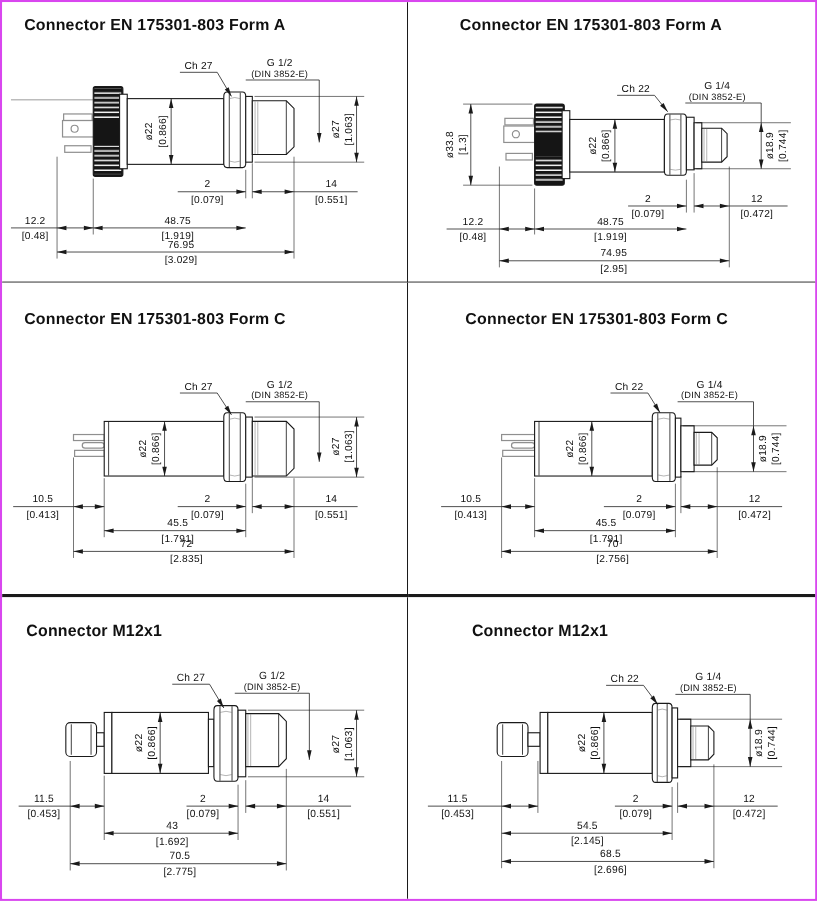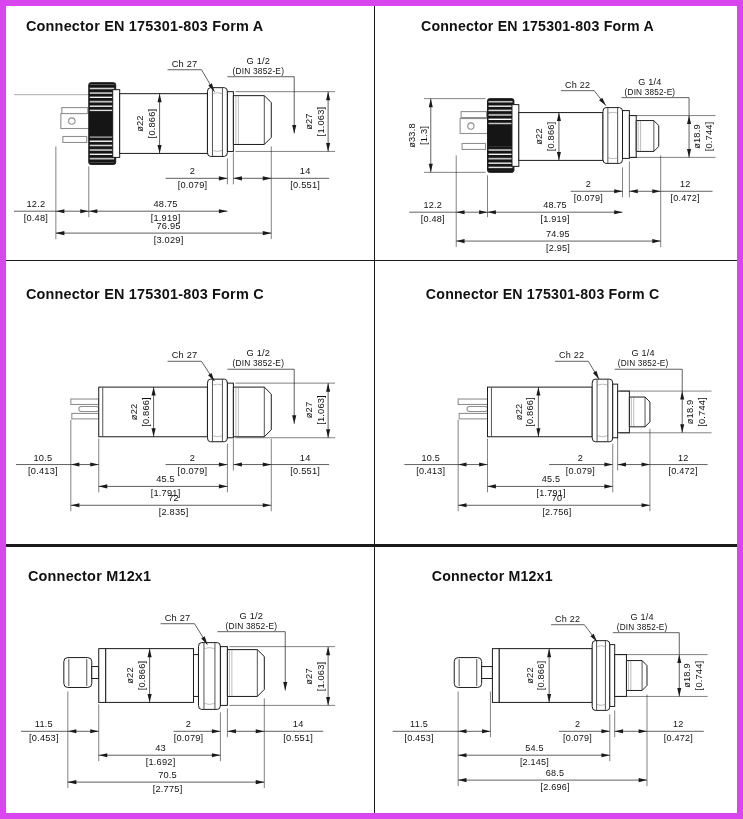--- a/index.html
+++ b/index.html
@@ -1,18 +1,18 @@
 <!DOCTYPE html>
 <html><head>
 <meta charset="utf-8">
 <style>
   html,body { margin:0; padding:0; background:#ffffff; }
   .sheet {
     width:743px; height:819px; box-sizing:border-box;
-    border:6px solid #d946ef; background:#fff;
+    border:2px solid #d946ef; background:#fff;
     display:grid; grid-template-columns:369px 1fr; grid-template-rows:255px 286px auto;
     font-family:"Liberation Sans", sans-serif;
   }
   .cell { position:relative; background:#fff; overflow:hidden; }
   .cL { border-right:1.5px solid #1a1a1a; }
   .r1 { border-bottom:1.5px solid #1a1a1a; }
   .r2 { border-bottom:3px solid #1a1a1a; }
   svg { display:block; width:100%; height:100%; }
   text { fill:#111; font-family:"Liberation Sans", sans-serif; }
   .title { font-size:14.5px; font-weight:bold; letter-spacing:.2px; }

